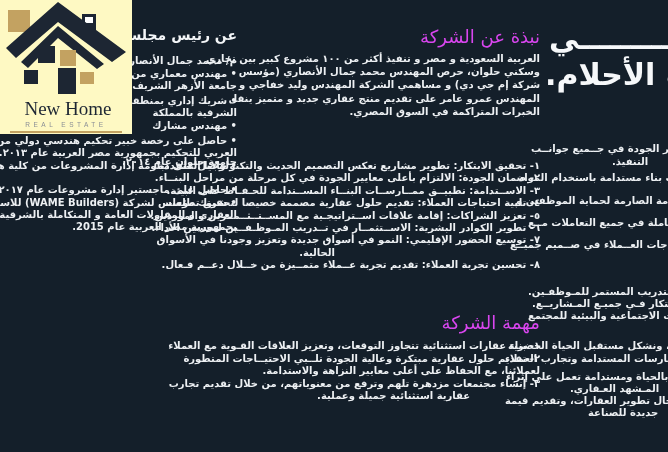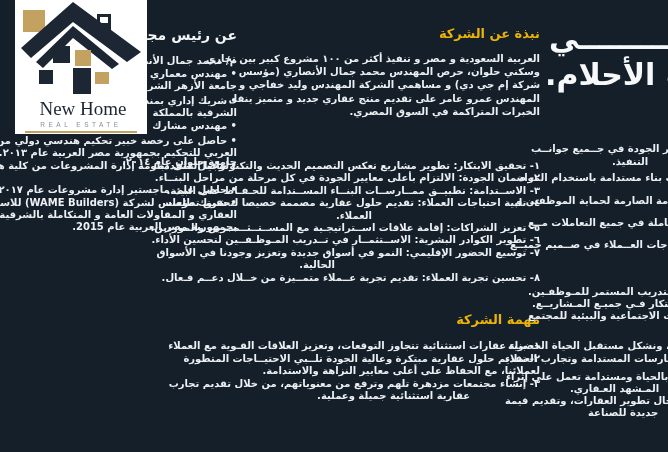--- a/index.html
+++ b/index.html
@@ -7,32 +7,32 @@
     position:relative;width:668px;height:452px;overflow:hidden;
     background:#141f2a;
     font-family:"DejaVu Sans","Liberation Sans",sans-serif;
     color:#eef1f4;direction:rtl;
   }
   .abs-line{position:absolute;white-space:nowrap;direction:rtl;}
   
   .leftcol-line{right:431px;font-size:10px;font-weight:700;color:#edf0f3;}
   .leftcol-title{position:absolute;right:431px;top:27px;font-size:14px;font-weight:700;white-space:nowrap;color:#f4f6f8;}
   
-  .mid-title{position:absolute;right:128px;font-size:13px;font-weight:700;color:#eab308;white-space:nowrap;}
+  .mid-title{position:absolute;right:128px;font-size:18px;font-weight:400;color:#d946ef;white-space:nowrap;}
   .mid-block{position:absolute;right:128px;width:300px;direction:rtl;text-align:right;}
   .mid-block .line{font-size:10px;font-weight:700;white-space:nowrap;color:#edf0f3;}
   #about-block .line{line-height:13.2px;}
   #goals-block .line{line-height:12.4px;}
   #mission-block .line{line-height:12.6px;}
   
   .rightcol-line{font-size:10px;font-weight:700;color:#edf0f3;}
   .big-head-line{position:absolute;font-size:30px;font-weight:700;letter-spacing:0px;
     color:#f6f8fa;white-space:nowrap;direction:rtl;line-height:34px;}
   
-  #logo-card{position:absolute;left:15px;top:0;width:132px;height:134px;background:#ffffff;z-index:6;
+  #logo-card{position:absolute;left:0;top:0;width:132px;height:134px;background:#fef9c3;z-index:6;
     overflow:hidden;}
   #logo-name{position:absolute;left:4px;top:98px;width:128px;text-align:center;
     font-family:"Liberation Serif","DejaVu Serif",serif;font-size:19px;color:#1d2633;
     direction:ltr;white-space:nowrap;}
   #logo-sub{position:absolute;left:4px;top:121px;width:124px;text-align:center;
     font-family:"Liberation Sans","DejaVu Sans",sans-serif;font-size:6.5px;letter-spacing:3.5px;
     color:#8a8f96;direction:ltr;white-space:nowrap;}
   #logo-sub-rule{position:absolute;left:10px;top:131px;width:112px;height:2px;background:#c3a261;}
 </style>
 </head>
@@ -50,21 +50,20 @@
       <div class="line">شركة إم جي دي) و مساهمي  الشركة  المهندس وليد خفاجي و</div>
       <div class="line">المهندس عمرو عامر على تقديم منتج عقاري جديد و متميز ينقل</div>
       <div class="line">الخبرات المتراكمة في السوق المصري.</div>
     </div>
 
   <div id="goals-block" class="mid-block" style="top:160px">
       <div class="line">١- تحقيق الابتكار: تطوير مشاريع تعكس التصميم الحديث والتكنولوجيا المتقدمة.</div>
       <div class="line">٢- ضمان الجودة: الالتزام بأعلى معايير الجودة في كل مرحلة من مراحل البنــاء.</div>
       <div class="line">٣- الاســتدامة: تطبيــق ممــارســات البنــاء المســتدامة للحـفـاظ على البيئة.</div>
       <div class="line">٤- تلبية احتياجات العملاء: تقديم حلول عقارية مصممة خصيصا لتحقيق تطلعات</div>
-      <div class="line" style="padding-right: 168px;">العملاء.</div>
       <div class="line">٥- تعزيز الشراكات: إقامة علاقات اســتراتيجـية مع المســتــثــمــرين والموردين.</div>
       <div class="line">٦- تطوير الكوادر البشرية: الاســتثمــار في تــدريب المـوظـفــين لتحسين الأداء.</div>
       <div class="line">٧- توسيع الحضور الإقليمي: النمو في أسواق جديدة وتعزيز وجودنا في الأسواق</div>
       <div class="line" style="padding-right: 205px;">الحالية.</div>
       <div class="line">٨- تحسين تجربة العملاء: تقديم تجربة عــملاء متمــيزة من خــلال دعــم فـعال.</div>
     </div>
 
   <div class="mid-title" style="top:312px">مهمة الشركة</div>
   <div id="mission-block" class="mid-block" style="top:340px">
       <div class="line">١- بناء عقارات استثنائية تتجاوز التوقعات، وتعزيز العلاقات القـوية مع العملاء</div>

